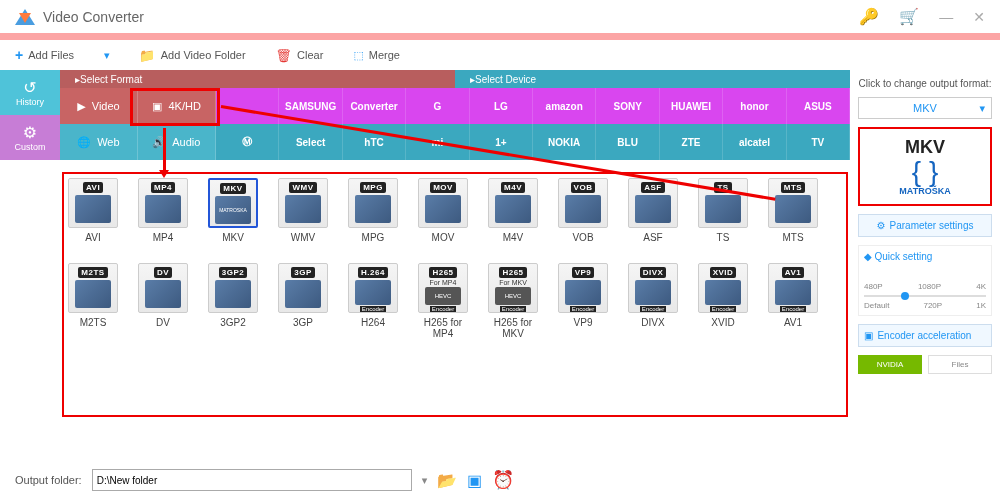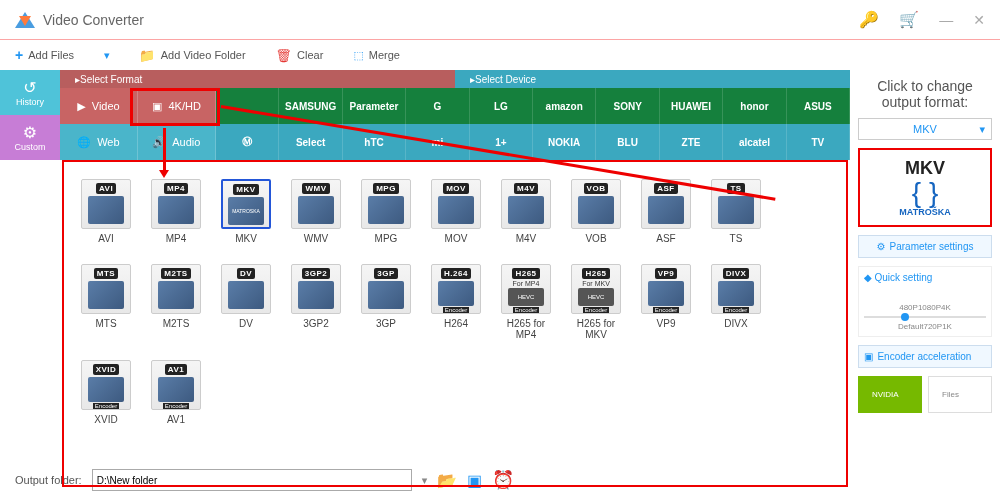--- a/index.html
+++ b/index.html
@@ -1,18 +1,18 @@
 <!DOCTYPE html>
 <html><head>
 <meta charset="utf-8">
 <style>
 *{margin:0;padding:0;box-sizing:border-box;font-family:Arial,sans-serif}
 body{background:#fff;font-size:11px}
 .window{width:1000px;height:500px;background:#fff;position:relative;overflow:hidden}
-.titlebar{height:40px;display:flex;align-items:center;padding:0 15px;border-bottom:1px solid #fca5a5}
+.titlebar{height:40px;display:flex;align-items:center;padding:0 15px;border-bottom:7px solid #fca5a5}
 .logo{width:20px;height:20px;margin-right:8px;position:relative}
 .logo::before{content:"";position:absolute;width:0;height:0;border-left:10px solid transparent;border-right:10px solid transparent;border-bottom:16px solid #4a9de0;left:0;top:2px}
 .logo::after{content:"";position:absolute;width:0;height:0;border-left:6px solid transparent;border-right:6px solid transparent;border-top:10px solid #ff7b3d;left:4px;top:6px}
 .app-title{font-size:14px;color:#666}
 .title-right{margin-left:auto;display:flex;gap:20px;align-items:center}
 .title-icon{color:#ff5a5a;font-size:16px;cursor:pointer}
 .win-btn{color:#aaa;font-size:14px;cursor:pointer}
 .toolbar{height:30px;display:flex;align-items:center;padding:0 15px;gap:30px}
 .tool-item{display:flex;align-items:center;gap:5px;cursor:pointer;color:#555}
 .tool-item .plus{color:#2196f3;font-weight:bold;font-size:14px}
@@ -28,46 +28,46 @@
 .nav .nicon{font-size:16px}
 .catarea{flex:1;position:relative}
 .catheader{height:18px;display:flex}
 .catheader .ch{flex:1;background:#3ba8bf;color:#fff;font-size:10px;display:flex;align-items:center;padding-left:15px}
 .catheader .ch.sel{background:#b85e5e}
 .catrow{height:36px;display:flex}
 .catcell{flex:1;display:flex;align-items:center;justify-content:center;gap:6px;color:#fff;font-size:11px;cursor:pointer;border-right:1px solid rgba(255,255,255,0.2)}
 .catcell.red{background:#c86464}
 .catcell.teal{background:#4ab5ca}
 .brandcell{flex:1;display:flex;align-items:center;justify-content:center;color:#fff;font-size:10px;cursor:pointer;border-right:1px solid rgba(255,255,255,0.15);font-weight:bold}
-.brandcell.teal{background:#15803d}
+.brandcell.teal{background:#d946ef}
 .brandcell.teal2{background:#3ba8bf}
-.grid{padding:17px;display:flex;flex-wrap:wrap;gap:20px;align-content:flex-start;height:327px;overflow:hidden;border:2px solid #e00;margin:0 2px}
+.grid{padding:4px;display:flex;flex-wrap:wrap;gap:20px;align-content:flex-start;height:245px;overflow:hidden;border:2px solid #e00;margin:12px 2px}
 .fmt{width:50px;text-align:center;cursor:pointer}
 .fmt .thumb{width:50px;height:50px;background:linear-gradient(#f5f5f5,#e8e8e8);border:1px solid #ccc;border-radius:2px;position:relative;margin-bottom:4px;display:flex;flex-direction:column;align-items:center;justify-content:flex-start;padding-top:3px}
 .fmt.selected .thumb{border:2px solid #2356d8}
 .fmt .badge{background:#222;color:#fff;font-size:8px;font-weight:bold;padding:1px 3px;border-radius:2px;letter-spacing:0.5px}
 .fmt .inner{width:36px;height:28px;margin-top:2px;background:linear-gradient(135deg,#5a7da8,#3d5a80);border-radius:2px;display:flex;align-items:center;justify-content:center;font-size:7px;color:#fff}
 .fmt .lbl{font-size:10px;color:#444}
 .rightpanel{width:150px;padding:8px;display:flex;flex-direction:column;gap:8px}
-.rp-title{font-size:14px;color:#555;text-align:center}
+.rp-title{font-size:10px;color:#555;text-align:center}
 .outfmt{border:1px solid #ccc;padding:4px;text-align:center;cursor:pointer;color:#2196f3;font-size:11px;position:relative}
 .outfmt .arr{position:absolute;right:6px;color:#2196f3}
 .outpreview{border:2px solid #e00;padding:8px;text-align:center;background:#fff}
 .outpreview .big{font-size:18px;font-weight:bold;color:#222}
 .outpreview .braces{font-size:28px;color:#1565c0;line-height:1}
 .outpreview .mname{font-size:9px;color:#1565c0;font-weight:bold}
 .param-btn{border:1px solid #cde;background:#f0f8ff;color:#2196f3;padding:5px;text-align:center;cursor:pointer;font-size:10px;display:flex;align-items:center;gap:4px;justify-content:center}
 .quick{border:1px solid #eee;padding:5px}
 .quick .qt{color:#2196f3;font-size:10px;margin-bottom:20px}
-.quick .marks{display:flex;justify-content:center;font-size:8px;color:#888}
+.quick .marks{display:flex;justify-content:space-between;font-size:8px;color:#888}
 .quick .slider{height:2px;background:#ddd;margin:4px 0;position:relative}
 .quick .slider::before{content:"";position:absolute;width:8px;height:8px;background:#2196f3;border-radius:50%;top:-3px;left:30%}
 .hw-btn{border:1px solid #cde;background:#f0f8ff;color:#2196f3;padding:5px;font-size:10px;cursor:pointer;display:flex;align-items:center;gap:4px}
 .hwrow{display:flex;gap:6px}
-.hwchip{flex:1;font-size:8px;padding:13px;border:1px solid #ddd;text-align:left;color:#888;cursor:pointer}
+.hwchip{flex:1;font-size:8px;padding:4px;border:1px solid #ddd;text-align:center;color:#888;cursor:pointer}
 .hwchip.nv{background:#76b900;color:#fff;border-color:#76b900}
 .footer{height:40px;display:flex;align-items:center;padding:0 15px;gap:10px}
 .footer .oflbl{font-size:11px;color:#555}
 .footer .ofinput{width:320px;height:22px;border:1px solid #aaa;padding:0 4px;font-size:10px}
 .footer .oficon{color:#2196f3;font-size:16px;cursor:pointer}
 .runbtn{margin-left:auto;width:120px;height:32px;background:#2196f3;color:#fff;font-size:18px;font-weight:bold;border:none;cursor:pointer}
 .clock{color:#2196f3;font-size:18px;cursor:pointer}
 .redbox-video{position:absolute;border:3px solid #e00;width:90px;height:38px;left:130px;top:88px;pointer-events:none;z-index:50}
 .redarrow{position:absolute;left:163px;top:128px;z-index:50;pointer-events:none}
 .redarrow::before{content:"";position:absolute;width:3px;height:45px;background:#e00}
@@ -141,21 +141,21 @@
             <span>Video</span>
           </div>
         <div class="catcell red" style="flex:0 0 78px">
             <span>▣</span>
             <span>4K/HD</span>
           </div>
         <div class="brandcell teal">
             <span></span>
           </div>
         <div class="brandcell teal">SAMSUNG</div>
-        <div class="brandcell teal">Parameter</div>
+        <div class="brandcell teal">Converter</div>
         <div class="brandcell teal">G</div>
         <div class="brandcell teal">LG</div>
         <div class="brandcell teal">amazon</div>
         <div class="brandcell teal">SONY</div>
         <div class="brandcell teal">HUAWEI</div>
         <div class="brandcell teal">honor</div>
         <div class="brandcell teal">ASUS</div>
       </div>
       <div class="catrow">
         <div class="catcell teal" style="flex:0 0 78px;background:#4ab5ca">

